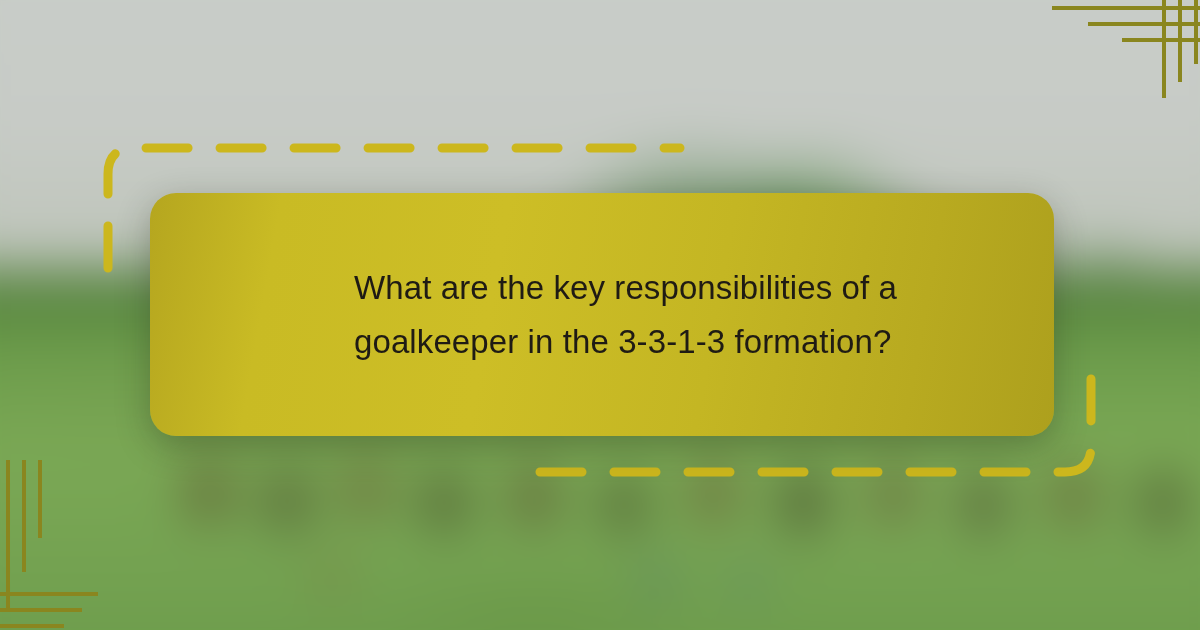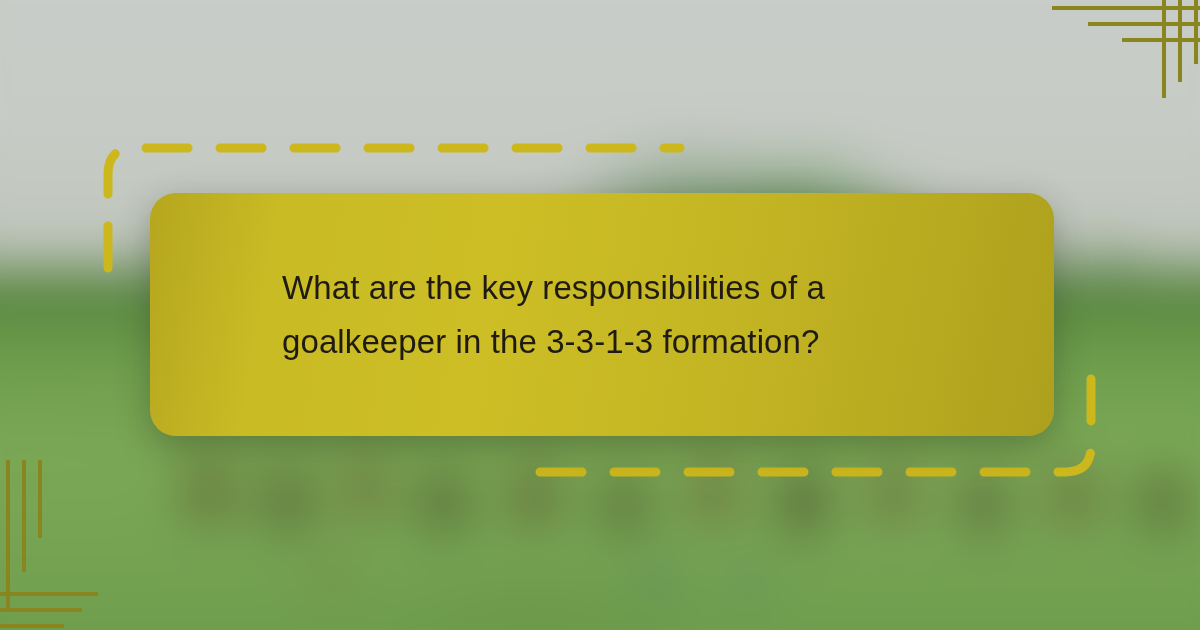--- a/index.html
+++ b/index.html
@@ -100,21 +100,21 @@
     width:904px; height:243px;
     border-radius:26px;
     background:linear-gradient(100deg,
       #b5a61f 0%,
       #c9bb24 14%,
       #cdbe26 38%,
       #c4b623 62%,
       #b8aa20 84%,
       #ada01d 100%);
     box-shadow:0 10px 34px rgba(30,34,18,.30);
-    display:flex; align-items:center; justify-content:center;
+    display:flex; align-items:center; justify-content:flex-end;
     padding:0 60px;
   }
   #question-text {
     font-size:33px;
     line-height:1.62;
     color:#1f1b14;
     text-align:left;
     letter-spacing:.1px;
     max-width:640px;
   }

